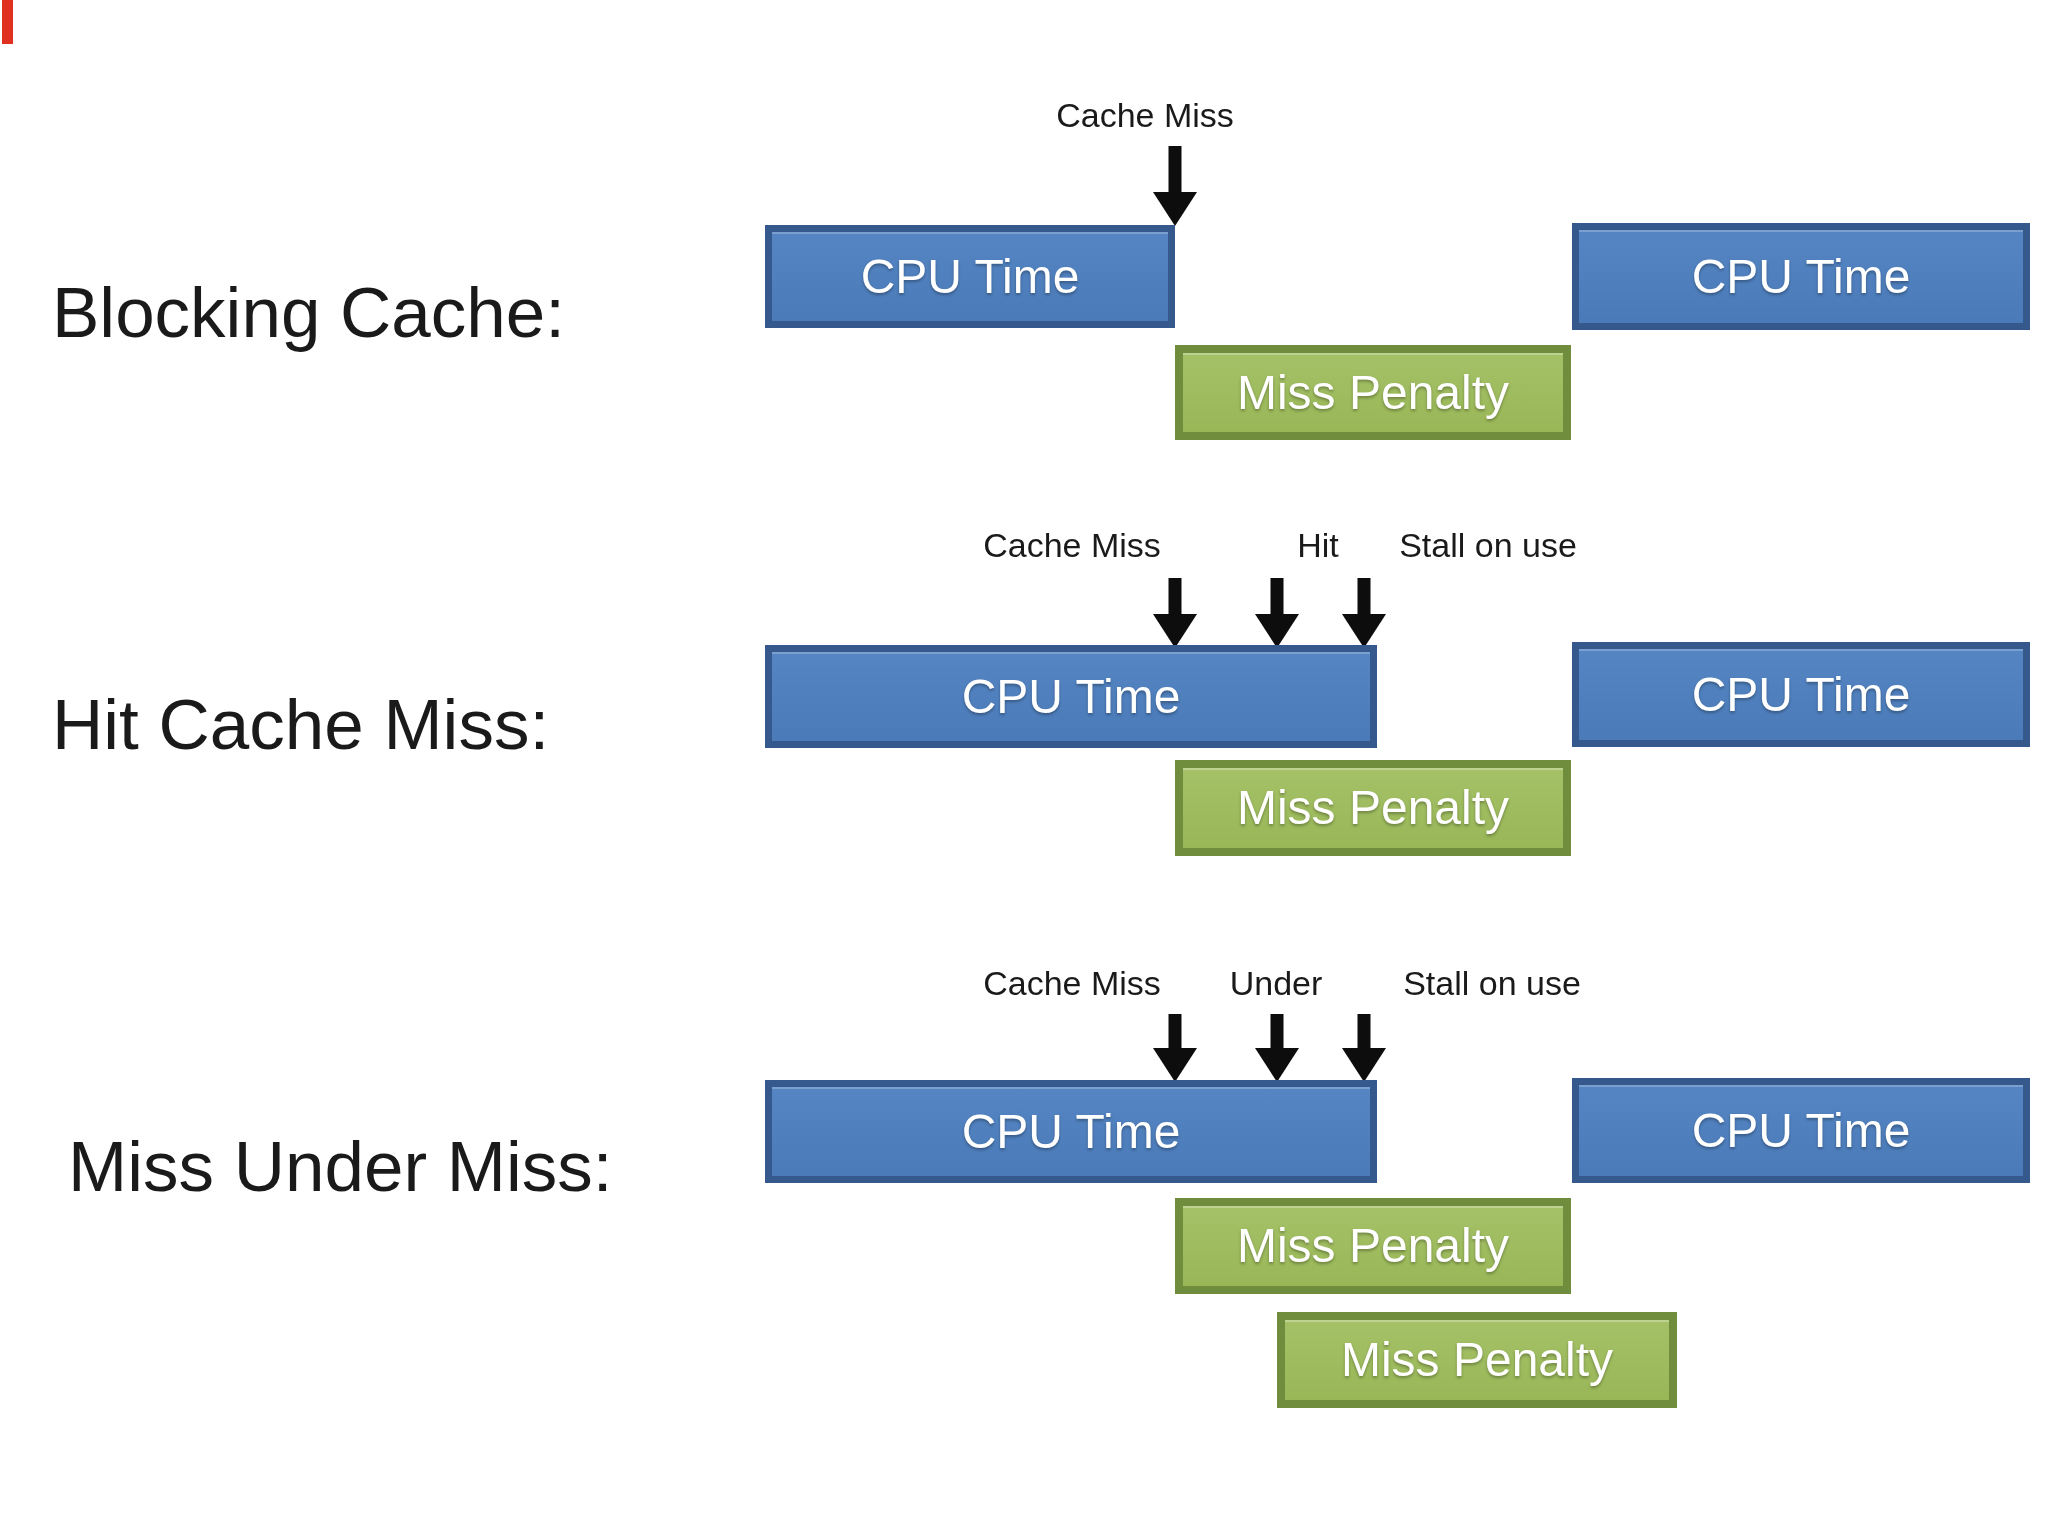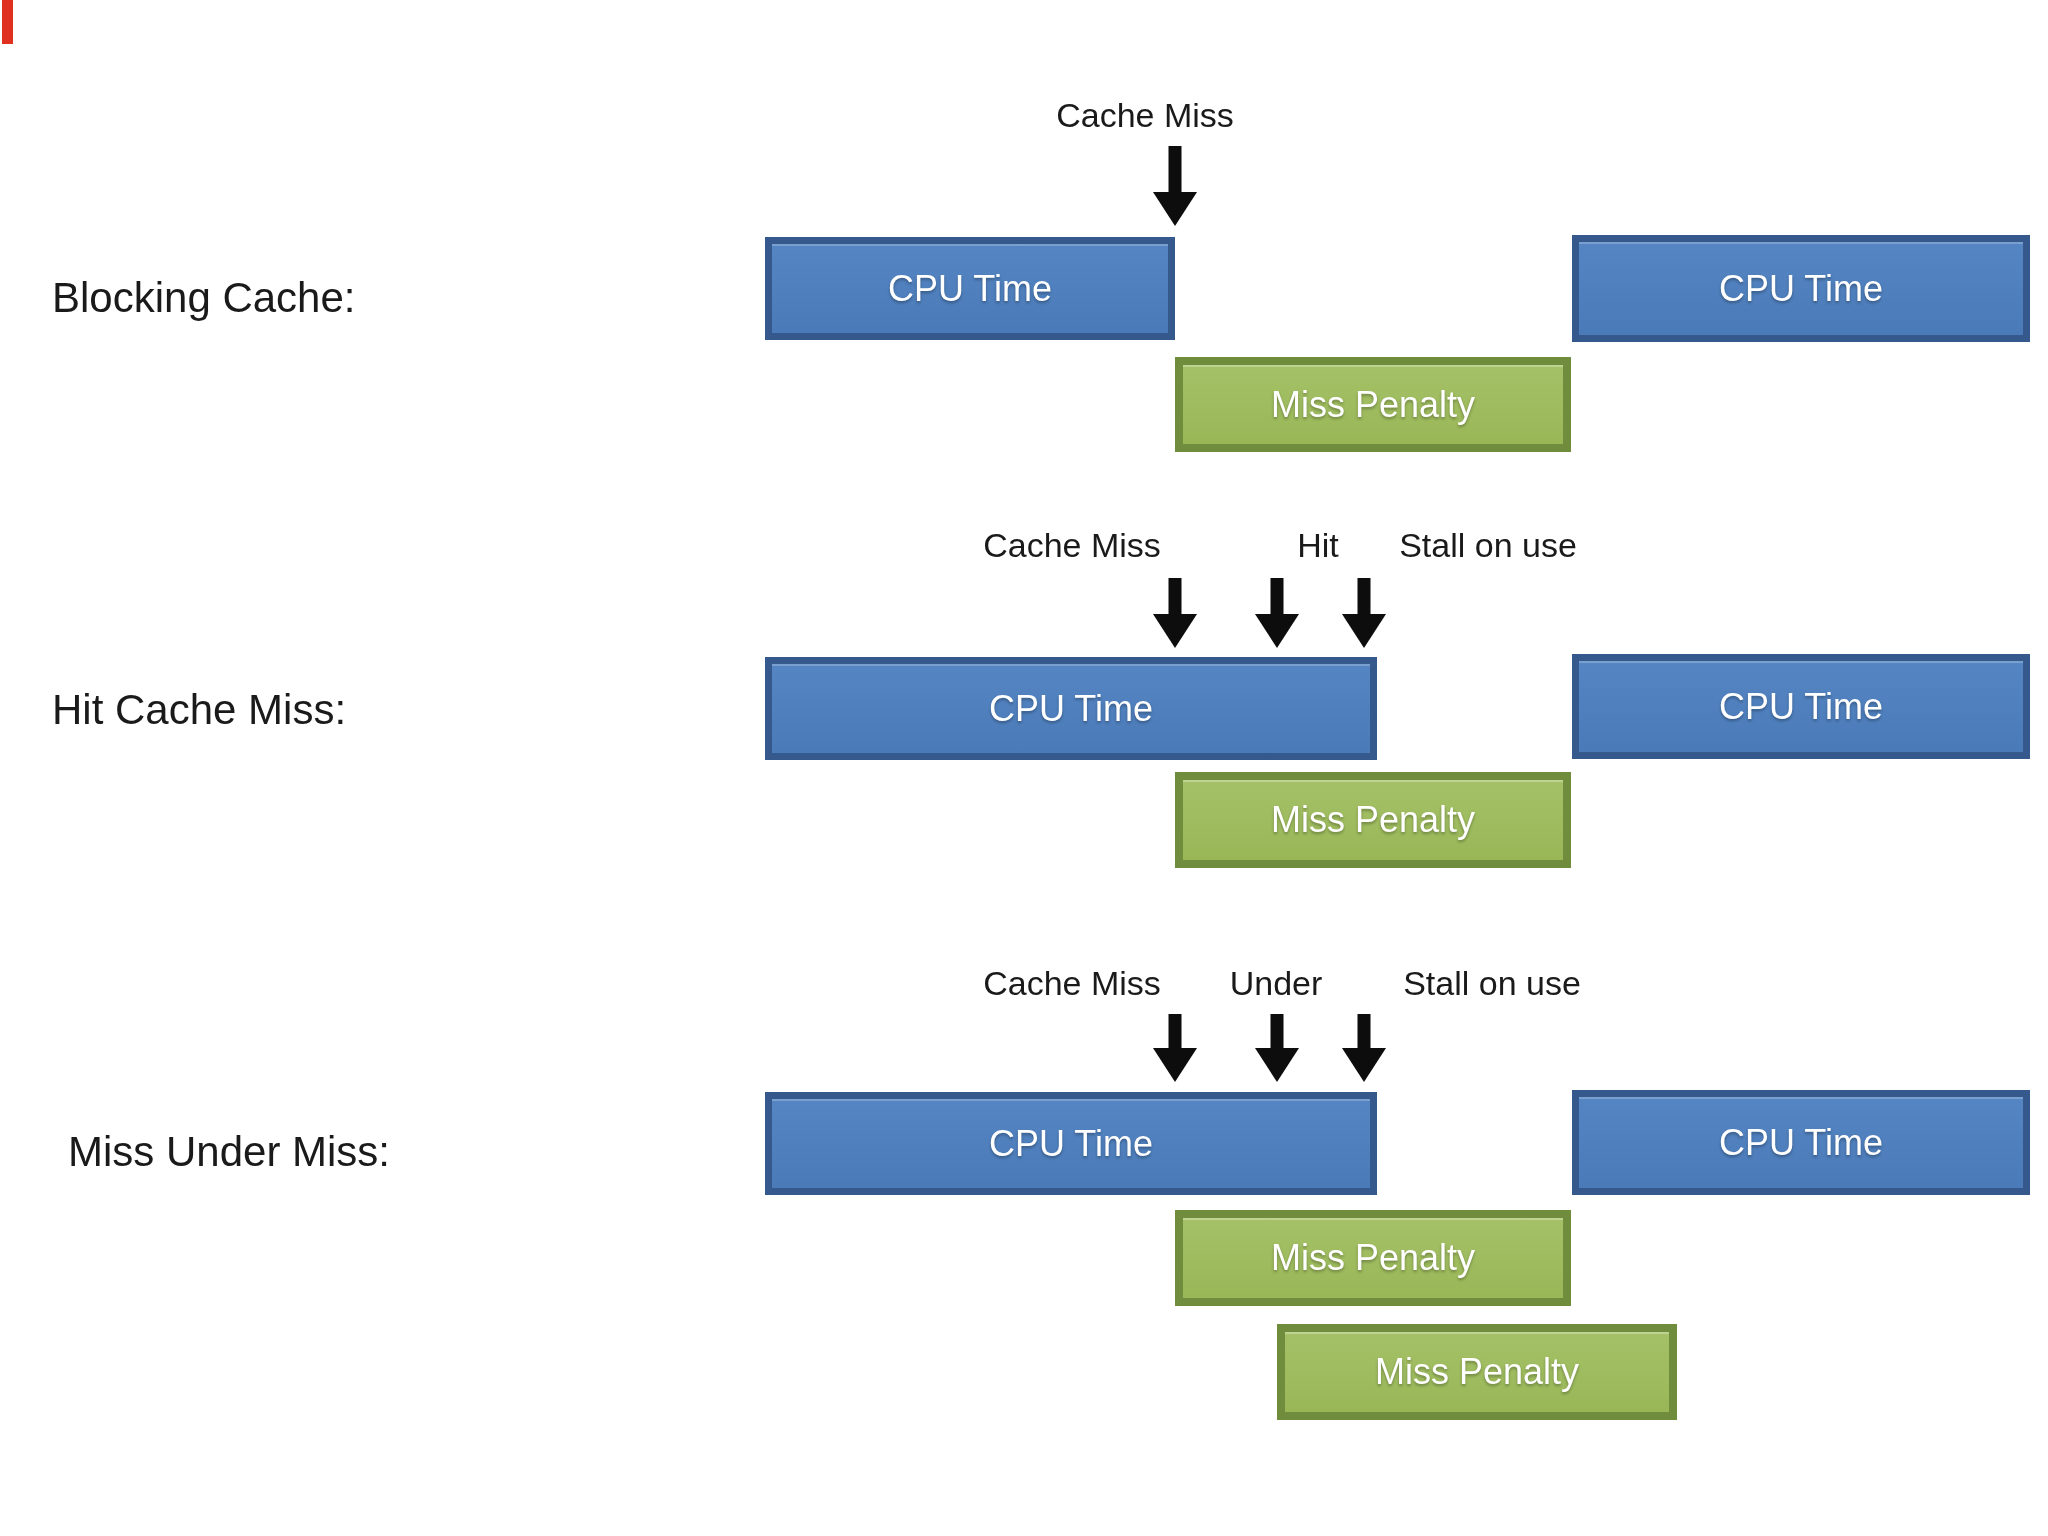--- a/index.html
+++ b/index.html
@@ -2,31 +2,31 @@
 <html style="--background: #ffffff; --cpu-fill: #4a7ab8; --cpu-fill-light: #5586c3; --cpu-border: #35598d; --penalty-fill: #99b757; --penalty-fill-light: #a5c168; --penalty-border: #6f8d3c; --arrow: #0d0d0d; --text-dark: #1a1a1a; --box-text: #ffffff;"><head>
 <meta charset="utf-8">
 <style>
   html,body{margin:0;padding:0;background:#ffffff;}
   .canvas{
     position:relative;width:2048px;height:1536px;background:var(--background,#fff);
     overflow:hidden;font-family:"Liberation Sans",sans-serif;
   }
   .artifact{position:absolute;left:2px;top:0;width:11px;height:44px;background:#e03020;}
   .row-label{
-    position:absolute;font-size:42px;color:var(--text-dark,#1a1a1a);
+    position:absolute;font-size:71px;color:var(--text-dark,#1a1a1a);
     white-space:nowrap;line-height:1;
   }
   .note{
     position:absolute;transform:translateX(-50%);font-size:34px;line-height:1;
     color:var(--text-dark,#141414);white-space:nowrap;
   }
   .box{
     position:absolute;box-sizing:border-box;display:flex;align-items:center;justify-content:center;
-    color:var(--box-text,#fff);font-size:36px;white-space:nowrap;
-    text-shadow:0 2px 3px rgba(0,0,0,.30);line-height:1;margin-top:12px;
+    color:var(--box-text,#fff);font-size:48px;white-space:nowrap;
+    text-shadow:0 2px 3px rgba(0,0,0,.30);line-height:1;
   }
   .cpu{
     background:linear-gradient(180deg,var(--cpu-fill-light,#5586c3),var(--cpu-fill,#4a7ab8));
     border:7px solid var(--cpu-border,#35598d);
     box-shadow:inset 0 2px 0 rgba(255,255,255,.22);
   }
   .penalty{
     background:linear-gradient(180deg,var(--penalty-fill-light,#a5c168),var(--penalty-fill,#99b757));
     border:8px solid var(--penalty-border,#6f8d3c);
     box-shadow:inset 0 2px 0 rgba(255,255,255,.28);

